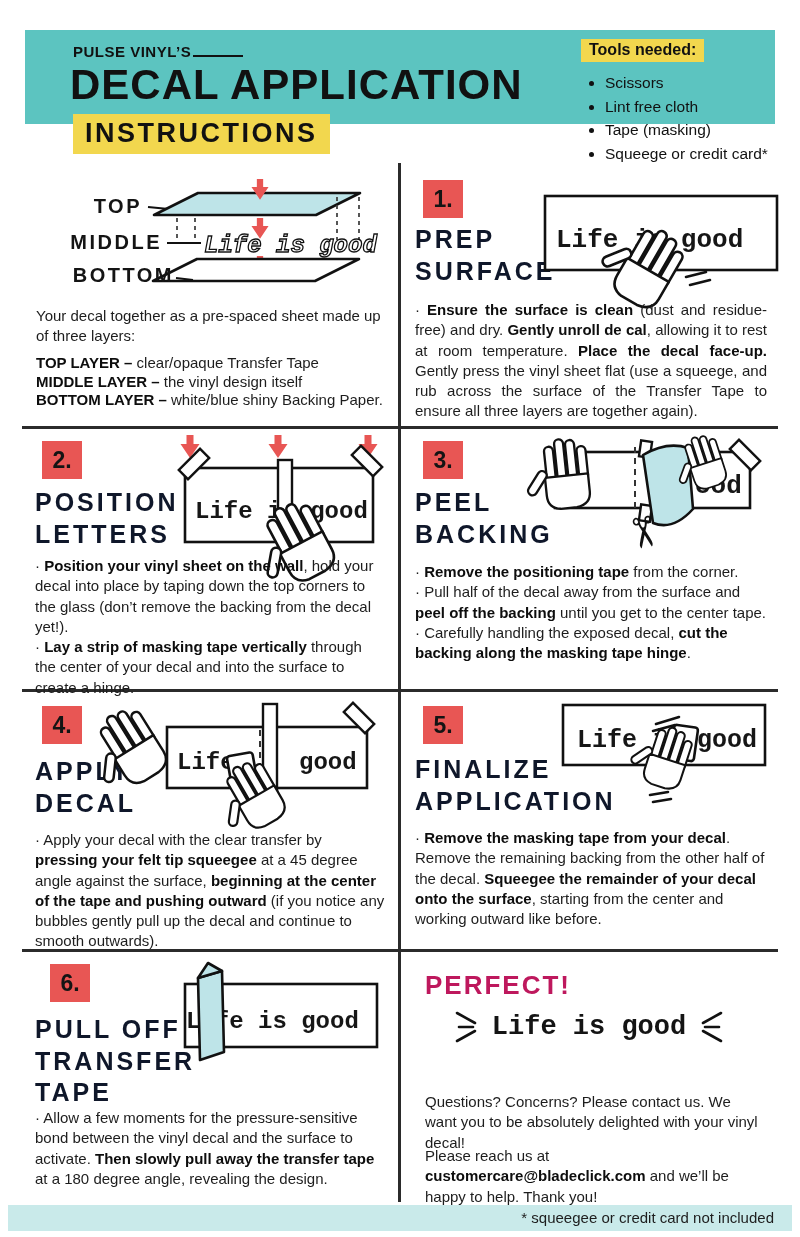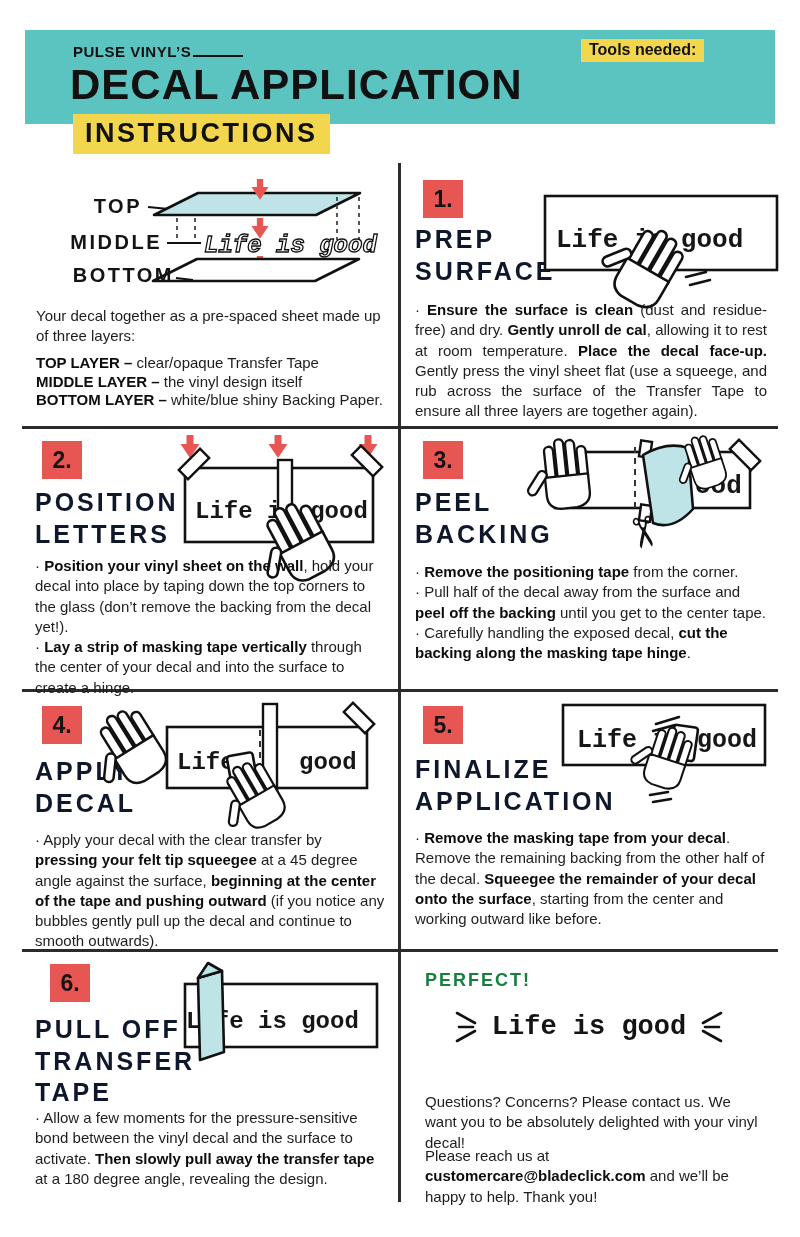--- a/index.html
+++ b/index.html
@@ -47,21 +47,21 @@
   #cell-intro .p1{left:14px;top:146px;width:352px;}
   #cell-intro .layers{left:14px;top:194px;width:352px;line-height:1.24;}
 
   #cell-s1 .badge{left:23px;top:20px;} #cell-s1 .step-title{left:15px;top:64px;} #cell-s1 .illus{left:140px;top:25px;} #cell-s1 .body{left:15px;top:140px;width:352px;}
   #cell-s2 .badge{left:20px;top:14px;} #cell-s2 .step-title{left:13px;top:60px;} #cell-s2 .illus{left:130px;top:3px;}  #cell-s2 .body{left:13px;top:129px;width:350px;}
   #cell-s3 .badge{left:23px;top:14px;} #cell-s3 .step-title{left:15px;top:60px;} #cell-s3 .illus{left:115px;top:8px;}  #cell-s3 .body{left:15px;top:135px;width:354px;}
   #cell-s4 .badge{left:20px;top:16px;} #cell-s4 .step-title{left:13px;top:66px;} #cell-s4 .illus{left:85px;top:12px;}  #cell-s4 .body{left:13px;top:140px;width:352px;}
   #cell-s5 .badge{left:23px;top:16px;} #cell-s5 .step-title{left:15px;top:64px;} #cell-s5 .illus{left:160px;top:10px;} #cell-s5 .body{left:15px;top:138px;width:354px;}
   #cell-s6 .badge{left:28px;top:14px;} #cell-s6 .step-title{left:13px;top:64px;} #cell-s6 .illus{left:150px;top:12px;} #cell-s6 .body{left:13px;top:158px;width:352px;}
 
-  #cell-perfect .perfect-title{position:absolute;left:25px;top:20px;font-size:18px;font-weight:800;letter-spacing:2px;color:#15803d;}
+  #cell-perfect .perfect-title{position:absolute;left:25px;top:20px;font-size:26px;font-weight:800;letter-spacing:2px;color:#be185d;}
   #cell-perfect .decal-row{position:absolute;left:10px;top:60px;width:358px;display:flex;align-items:center;justify-content:center;gap:14px;}
   #cell-perfect .decal-big{font-family:"Liberation Mono",monospace;font-weight:700;font-size:27px;color:#141414;white-space:nowrap;}
   #cell-perfect .p1{left:25px;top:142px;width:340px;}
   #cell-perfect .p2{left:25px;top:196px;width:340px;}
 
   
   .footer-bar{position:absolute;left:8px;top:1205px;width:784px;height:26px;background:var(--light-teal);font-size:15px;color:#1d1d1d;text-align:right;line-height:26px;padding-right:18px;}
 
   
   .sheet{fill:#fff;stroke:#111;stroke-width:2.6px;}
@@ -99,20 +99,26 @@
 </svg>
 
 <div class="sheet-page">
 
   <div class="header">
     <div class="brand"><span>PULSE VINYL’S</span><span class="brand-blank"></span></div>
     <div class="main-title">DECAL APPLICATION</div>
     <div class="subtitle">INSTRUCTIONS</div>
     <div class="tools">
       <span class="tools-label">Tools needed:</span>
+      <ul>
+        <li>Scissors</li>
+        <li>Lint free cloth</li>
+        <li>Tape (masking)</li>
+        <li>Squeege or credit card*</li>
+      </ul>
     </div>
   </div>
 
   <div class="hline" style="top:426px"></div>
   <div class="hline" style="top:689px"></div>
   <div class="hline" style="top:949px"></div>
   <div class="vline"></div>
 
   <div class="cell" id="cell-intro">
     <svg class="illus" width="355" height="122" viewBox="0 0 355 122">
@@ -256,14 +262,15 @@
       <svg width="24" height="34" viewBox="0 0 24 34" style="overflow:visible">
         <path class="mark" d="M21,3 L3,13"></path>
           <path class="mark" d="M19,17 L5,17"></path>
           <path class="mark" d="M21,31 L3,21"></path>
       </svg>
     </div>
     <p class="body p1">Questions? Concerns? Please contact us. We want you to be absolutely delighted with your vinyl decal!</p>
     <p class="body p2"><span>Please reach us at </span><b>customercare@bladeclick.com</b><span> and we’ll be happy to help. Thank you!</span></p>
   </div>
 
+  <div class="footer-bar">* squeegee or credit card not included</div>
 
 </div>
 
 </body></html>

